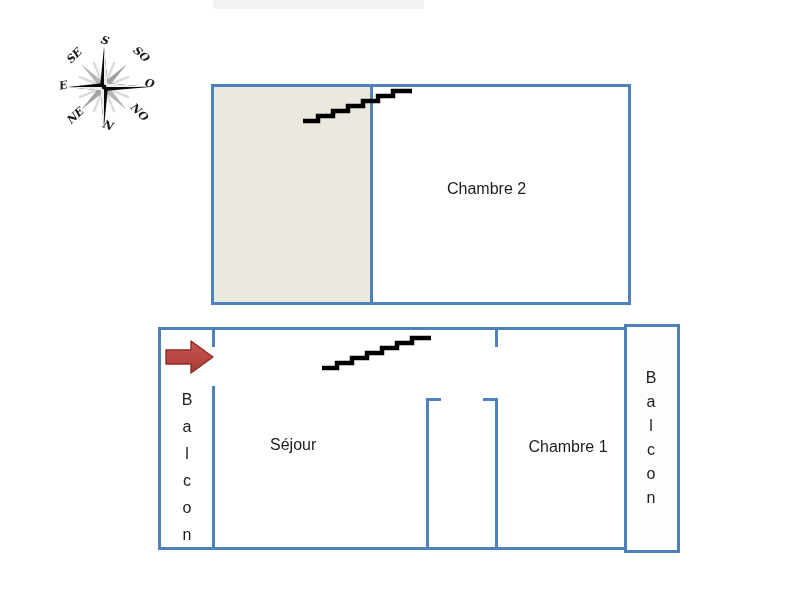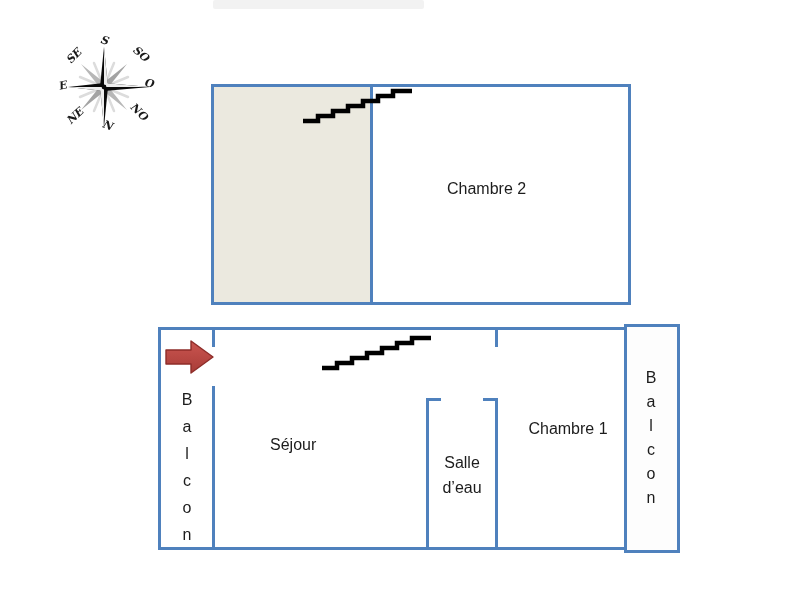--- a/index.html
+++ b/index.html
@@ -23,21 +23,21 @@
   .w-sde-left{left:426px;top:398px;width:3px;height:149px;}
   .w-sde-left-cap{left:426px;top:398px;width:15px;height:3px;}
   .w-sde-right{left:495px;top:398px;width:3px;height:149px;}
   .w-sde-right-cap{left:483px;top:398px;width:15px;height:3px;}
   .w-ch1-stub{left:495px;top:330px;width:3px;height:17px;}
   
   .room-label{font-size:16px;line-height:25px;white-space:nowrap;}
   .lbl-chambre2{left:447px;top:176px;}
   .lbl-sejour{left:270px;top:432px;width:90px;}
   .lbl-salledeau{left:428px;top:450px;width:68px;text-align:center;}
-  .lbl-chambre1{left:518px;top:416px;width:100px;text-align:center;}
+  .lbl-chambre1{left:518px;top:434px;width:100px;text-align:center;}
   .vert{font-size:16px;text-align:center;}
   .lbl-balcon-left{left:176px;top:386px;width:22px;line-height:27px;}
   .lbl-balcon-right{left:640px;top:366px;width:22px;line-height:24px;}
 </style>
 </head>
 <body>
 
 <div id="stage">
 
   <div class="abs blurbar"></div>
@@ -102,24 +102,20 @@
     </defs>
     <polygon points="1,12 26,12 26,3 48,19 26,35 26,26 1,26" fill="url(#redg)" stroke="#8e2d29" stroke-width="1.4" stroke-linejoin="round"></polygon>
   </svg>
 
   <svg class="abs" style="left:319px;top:331px;" width="115" height="40" viewBox="0 0 115 40">
     <path d="M3 37 H18 V32 H33 V27 H48 V22 H63 V17 H78 V12 H93 V7 H112" fill="none" stroke="#000000" stroke-width="4.5"></path>
   </svg>
 
   <div class="abs room-label lbl-sejour">Séjour</div>
 
-  <div class="abs room-label lbl-salledeau">
-    <div>Salle</div>
-    <div>d’eau</div>
-  </div>
 
   <div class="abs room-label lbl-chambre1">Chambre 1</div>
 
   <div class="abs vert lbl-balcon-left">B<br>a<br>l<br>c<br>o<br>n</div>
 
   <div class="abs vert lbl-balcon-right">B<br>a<br>l<br>c<br>o<br>n</div>
 
 </div>
 
 </body></html>

